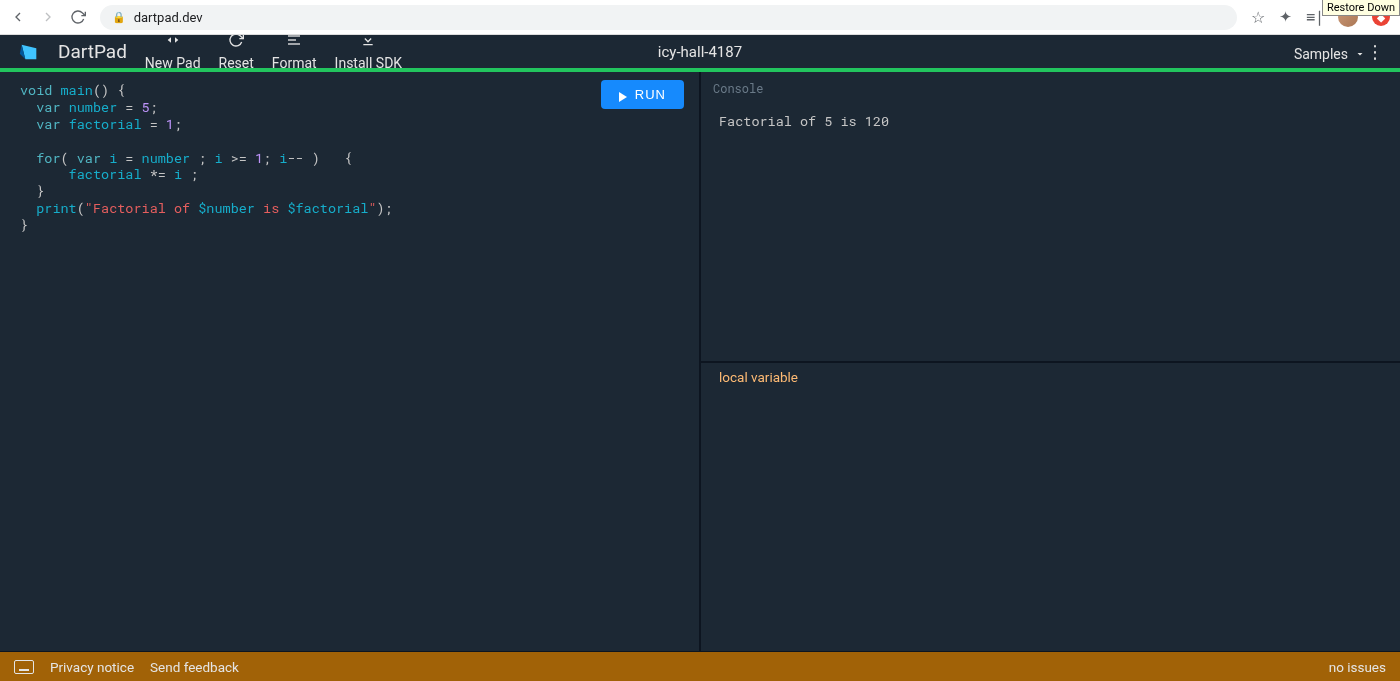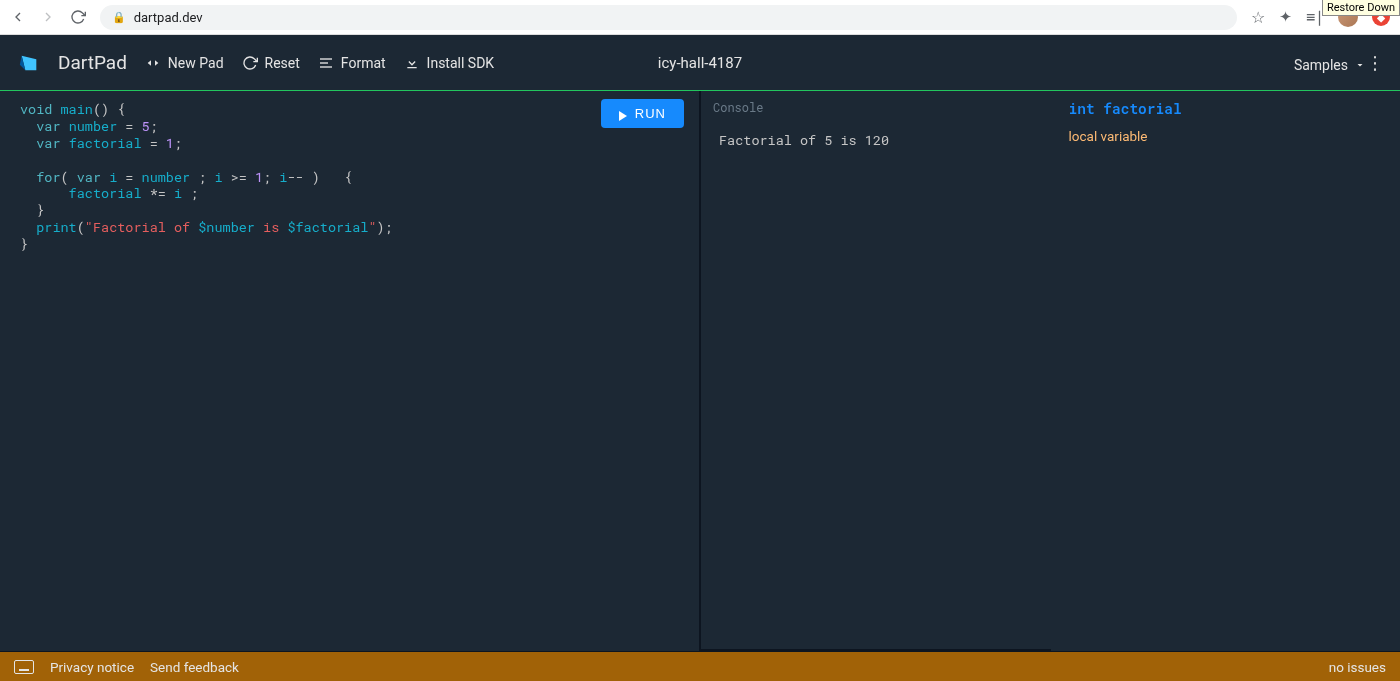--- a/index.html
+++ b/index.html
@@ -11,45 +11,45 @@
 .url-bar { flex: 1; max-width: 1200px; height: 25px; background: #f1f3f4; border-radius: 13px; display: flex; align-items: center; padding: 0 12px; gap: 8px; color: #202124; font-size: 13px; }
 .url-bar .lock { color: #5f6368; font-size: 11px; }
 .chrome-right { margin-left:auto; display:flex; align-items:center; gap:14px; }
 .star-icon { color:#5f6368; }
 .ext-icon { color:#5f6368; font-size:15px; }
 .avatar { width:20px; height:20px; border-radius:50%; background: linear-gradient(135deg,#c97,#a75); }
 .red-circle { width:18px;height:18px;border-radius:50%;background:#ea4335;display:flex;align-items:center;justify-content:center;color:#fff;font-size:10px;font-weight:bold; }
 .restore-tip { position:absolute; top:-1px; right:0; background:#ffffe1; border:1px solid #888; font-size:11px; padding:1px 4px; color:#000; }
 
 
-.dp-header { height: 56px; background: #1c2834; display: flex; align-items: center; padding: 0 18px; gap: 18px; border-bottom: 1px solid #22c55e; }
+.dp-header { height: 37px; background: #1c2834; display: flex; align-items: center; padding: 0 18px; gap: 18px; border-bottom: 4px solid #22c55e; }
 .dp-logo { width: 22px; height: 22px; }
 .dp-title { font-size: 19px; font-weight: 400; color: #e4e4e4; }
-.dp-btn { display: flex; align-items: center; gap: 7px; color: #e4e4e4; font-size: 14px; cursor: pointer; }
+.dp-btn { display: flex; align-items: center; gap: 7px; color: #e4e4e4; font-size: 14px; cursor: pointer; flex-direction: column; }
 .dp-btn svg { width: 16px; height: 16px; }
 .dp-center { position: absolute; left: 50%; transform: translateX(-50%); color: #e4e4e4; font-size: 15px; }
 .dp-right { margin-left: auto; display: flex; align-items: flex-end; gap: 0; }
 .samples { display:flex; align-items:center; gap:6px; color:#e4e4e4; font-size:14px; cursor:pointer; }
 .kebab { color:#e4e4e4; font-size:18px; cursor:pointer; letter-spacing:-2px; }
 
 
 .workspace { flex:1; display:flex; min-height:0; }
 .editor-pane { flex:1; position:relative; background:#1c2834; border-right:2px solid #0d1520; }
 .run-btn { position:absolute; top:8px; right:15px; background:#168afd; color:#fff; border:none; border-radius:4px; padding:7px 18px; font-size:13px; font-weight:500; letter-spacing:1px; display:flex; align-items:flex-end; gap:8px; cursor:pointer; }
 .run-btn .tri { width:0;height:0;border-top:5px solid transparent;border-bottom:5px solid transparent;border-left:8px solid #fff; }
 
 pre.code { font-family: "Roboto Mono", Menlo, Consolas, monospace; font-size: 13.5px; line-height: 1.25; padding: 10px 20px; color:#c5c5c5; white-space:pre; }
 .kw { color:#51b6c3; }
 .ident { color:#16adca; }
 .num { color:#bd93f9; }
 .str { color:#e55e5e; }
 .interp { color:#16adca; }
 .op { color:#c5c5c5; }
 
-.right-pane { flex:1; display:flex; min-height:0; background:#1c2834; }
+.right-pane { flex:1; display:flex; flex-direction:column; min-height:0; background:#1c2834; }
 .panel-label { font-family: "Roboto Mono", Menlo, Consolas, monospace; font-size:12px; color:#6a7a88; padding:8px 12px 4px; }
 .console { flex:1; min-height:0; border-bottom:2px solid #0d1520; }
 .console-out { font-family: "Roboto Mono", Menlo, Consolas, monospace; font-size:13.5px; color:#c5c5c5; padding: 12px 18px; }
 .docs { flex:1; min-height:0; }
 .doc-sig { font-family: "Roboto Mono", Menlo, Consolas, monospace; font-size:14.5px; font-weight:600; color:#168afd; padding: 8px 18px 4px; }
 .doc-desc { font-size:13.5px; color:#fdba74; padding: 6px 18px; }
 
 
 .dp-footer { height:30px; background:#a16207; border-top:1px solid #0d1520; display:flex; align-items:center; padding:0 14px; gap:16px; color:#e4e4e4; font-size:13.5px; }
 .kb-icon { width:20px; height:14px; border:1.5px solid #e4e4e4; border-radius:2px; position:relative; }
@@ -152,21 +152,20 @@
 <span class="op">  </span><span class="ident">print</span><span class="op">(</span><span class="str">"Factorial of </span><span class="interp">$number</span><span class="str"> is </span><span class="interp">$factorial</span><span class="str">"</span><span class="op">);</span>
 <span class="op">}</span>
 </pre>
   </div>
   <div class="right-pane">
     <div class="console">
       <div class="panel-label">Console</div>
       <div class="console-out">Factorial of 5 is 120</div>
     </div>
     <div class="docs">
-      <div class="doc-sig">int factorial</div>
       <div class="doc-desc">local variable</div>
     </div>
   </div>
 </div>
 
 <div class="dp-footer">
   <div class="kb-icon"></div>
   <span class="footer-link">Privacy notice</span>
   <span class="footer-link">Send feedback</span>
   <div class="footer-right">

